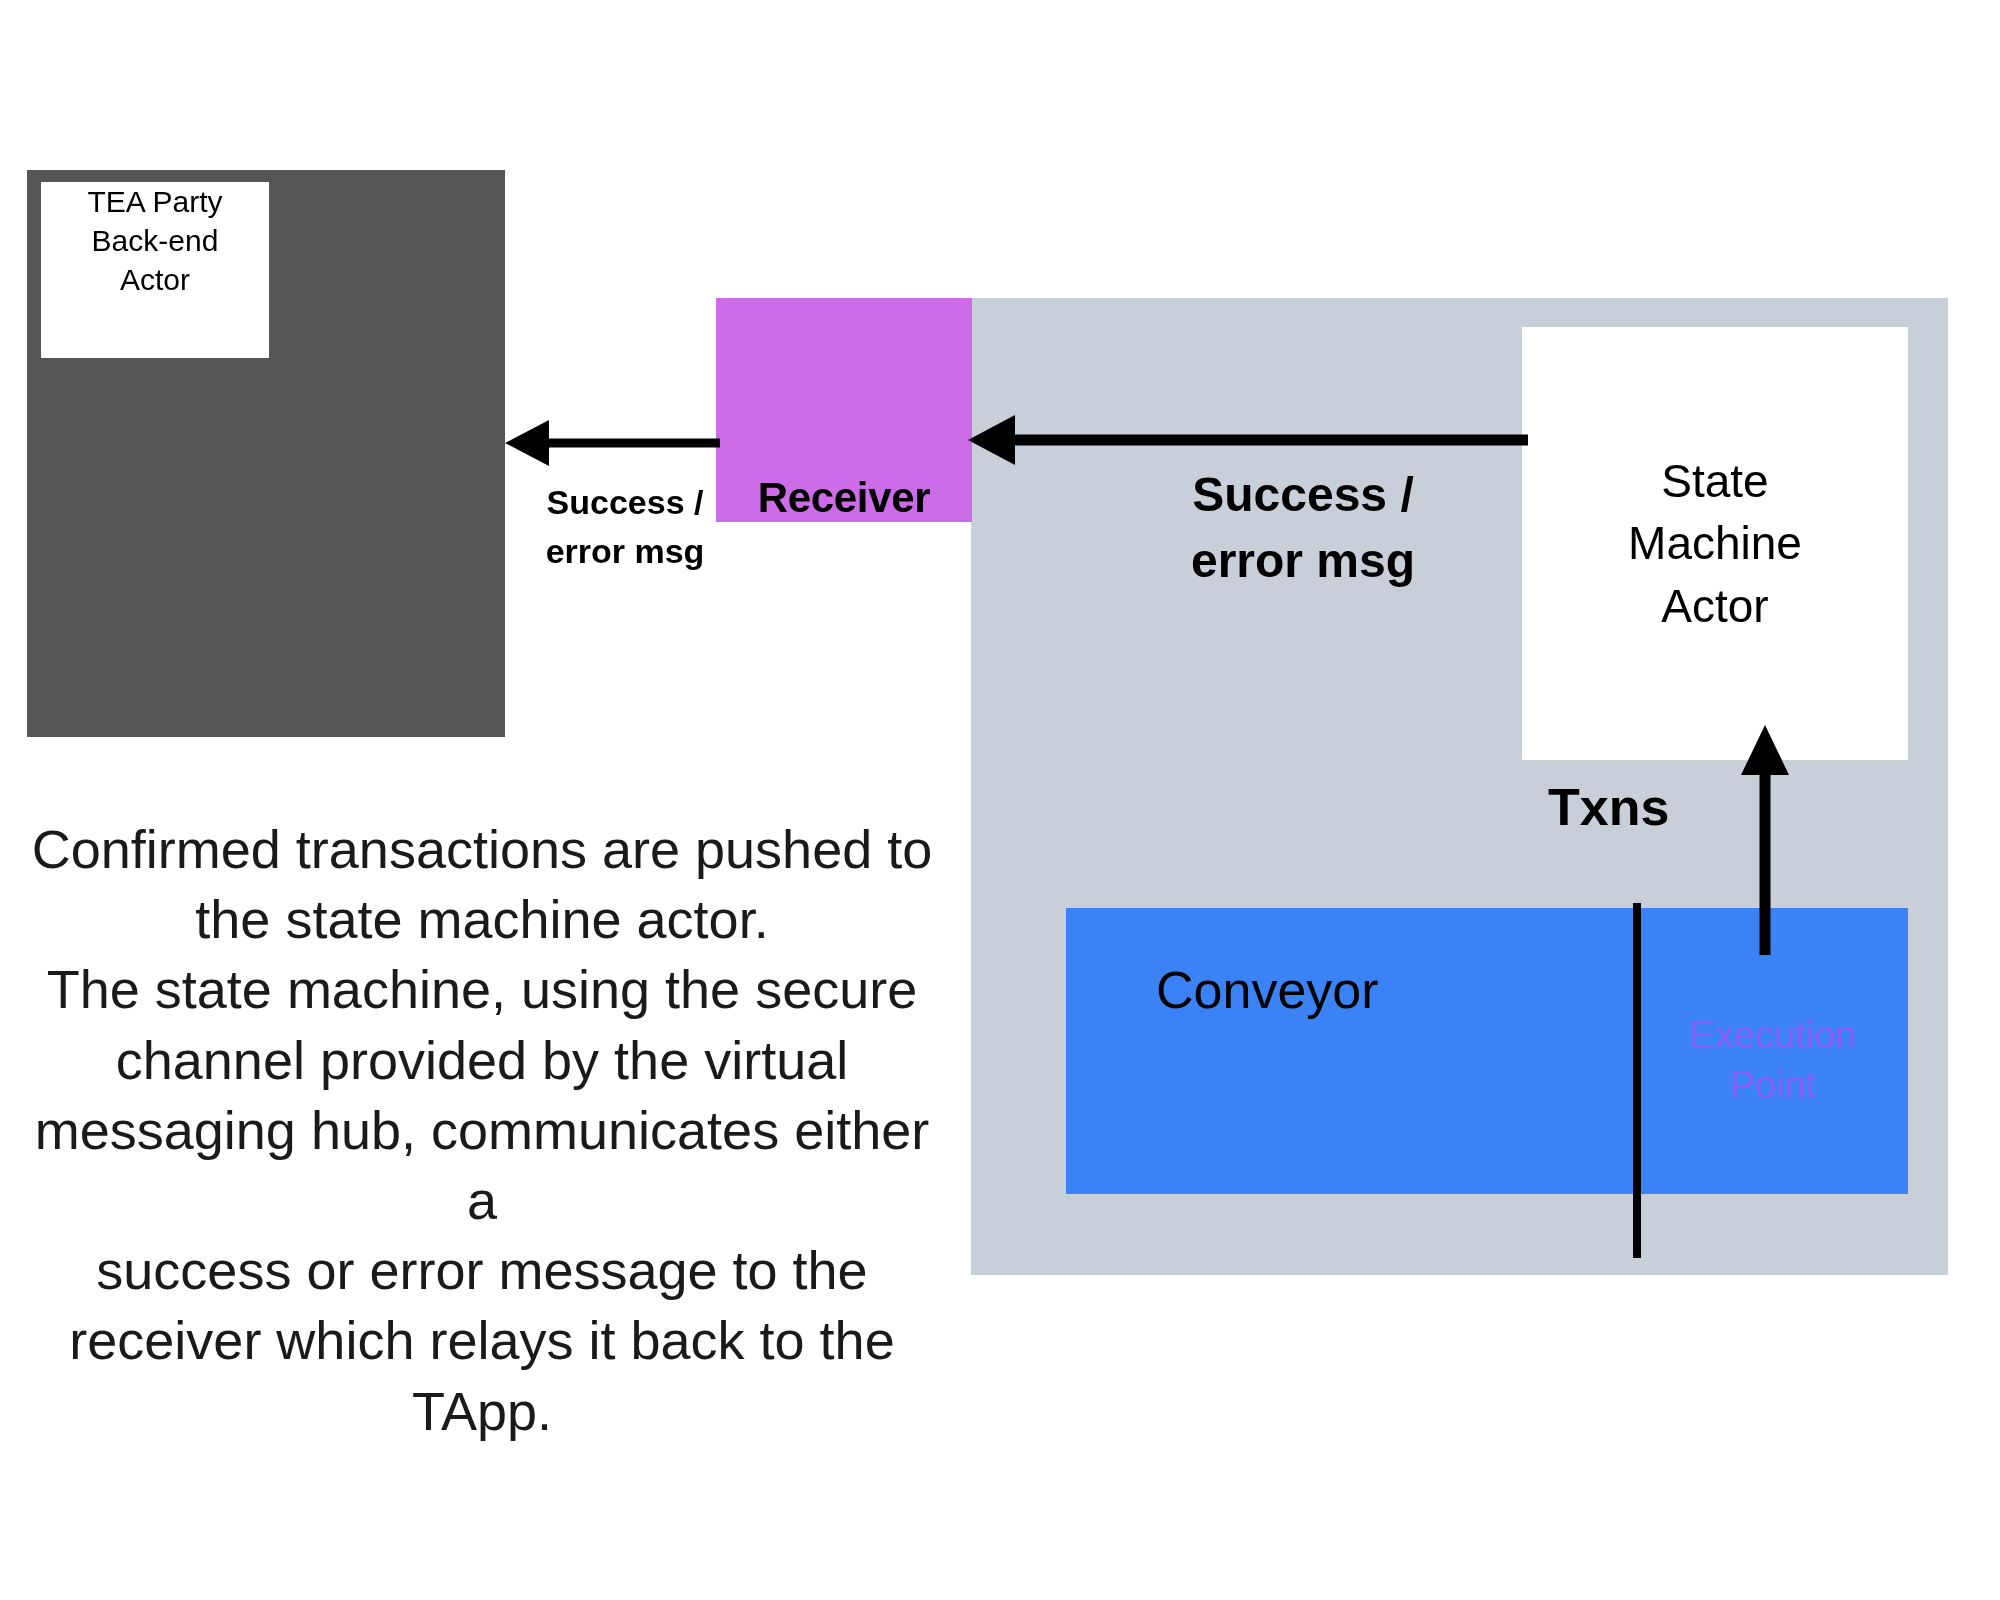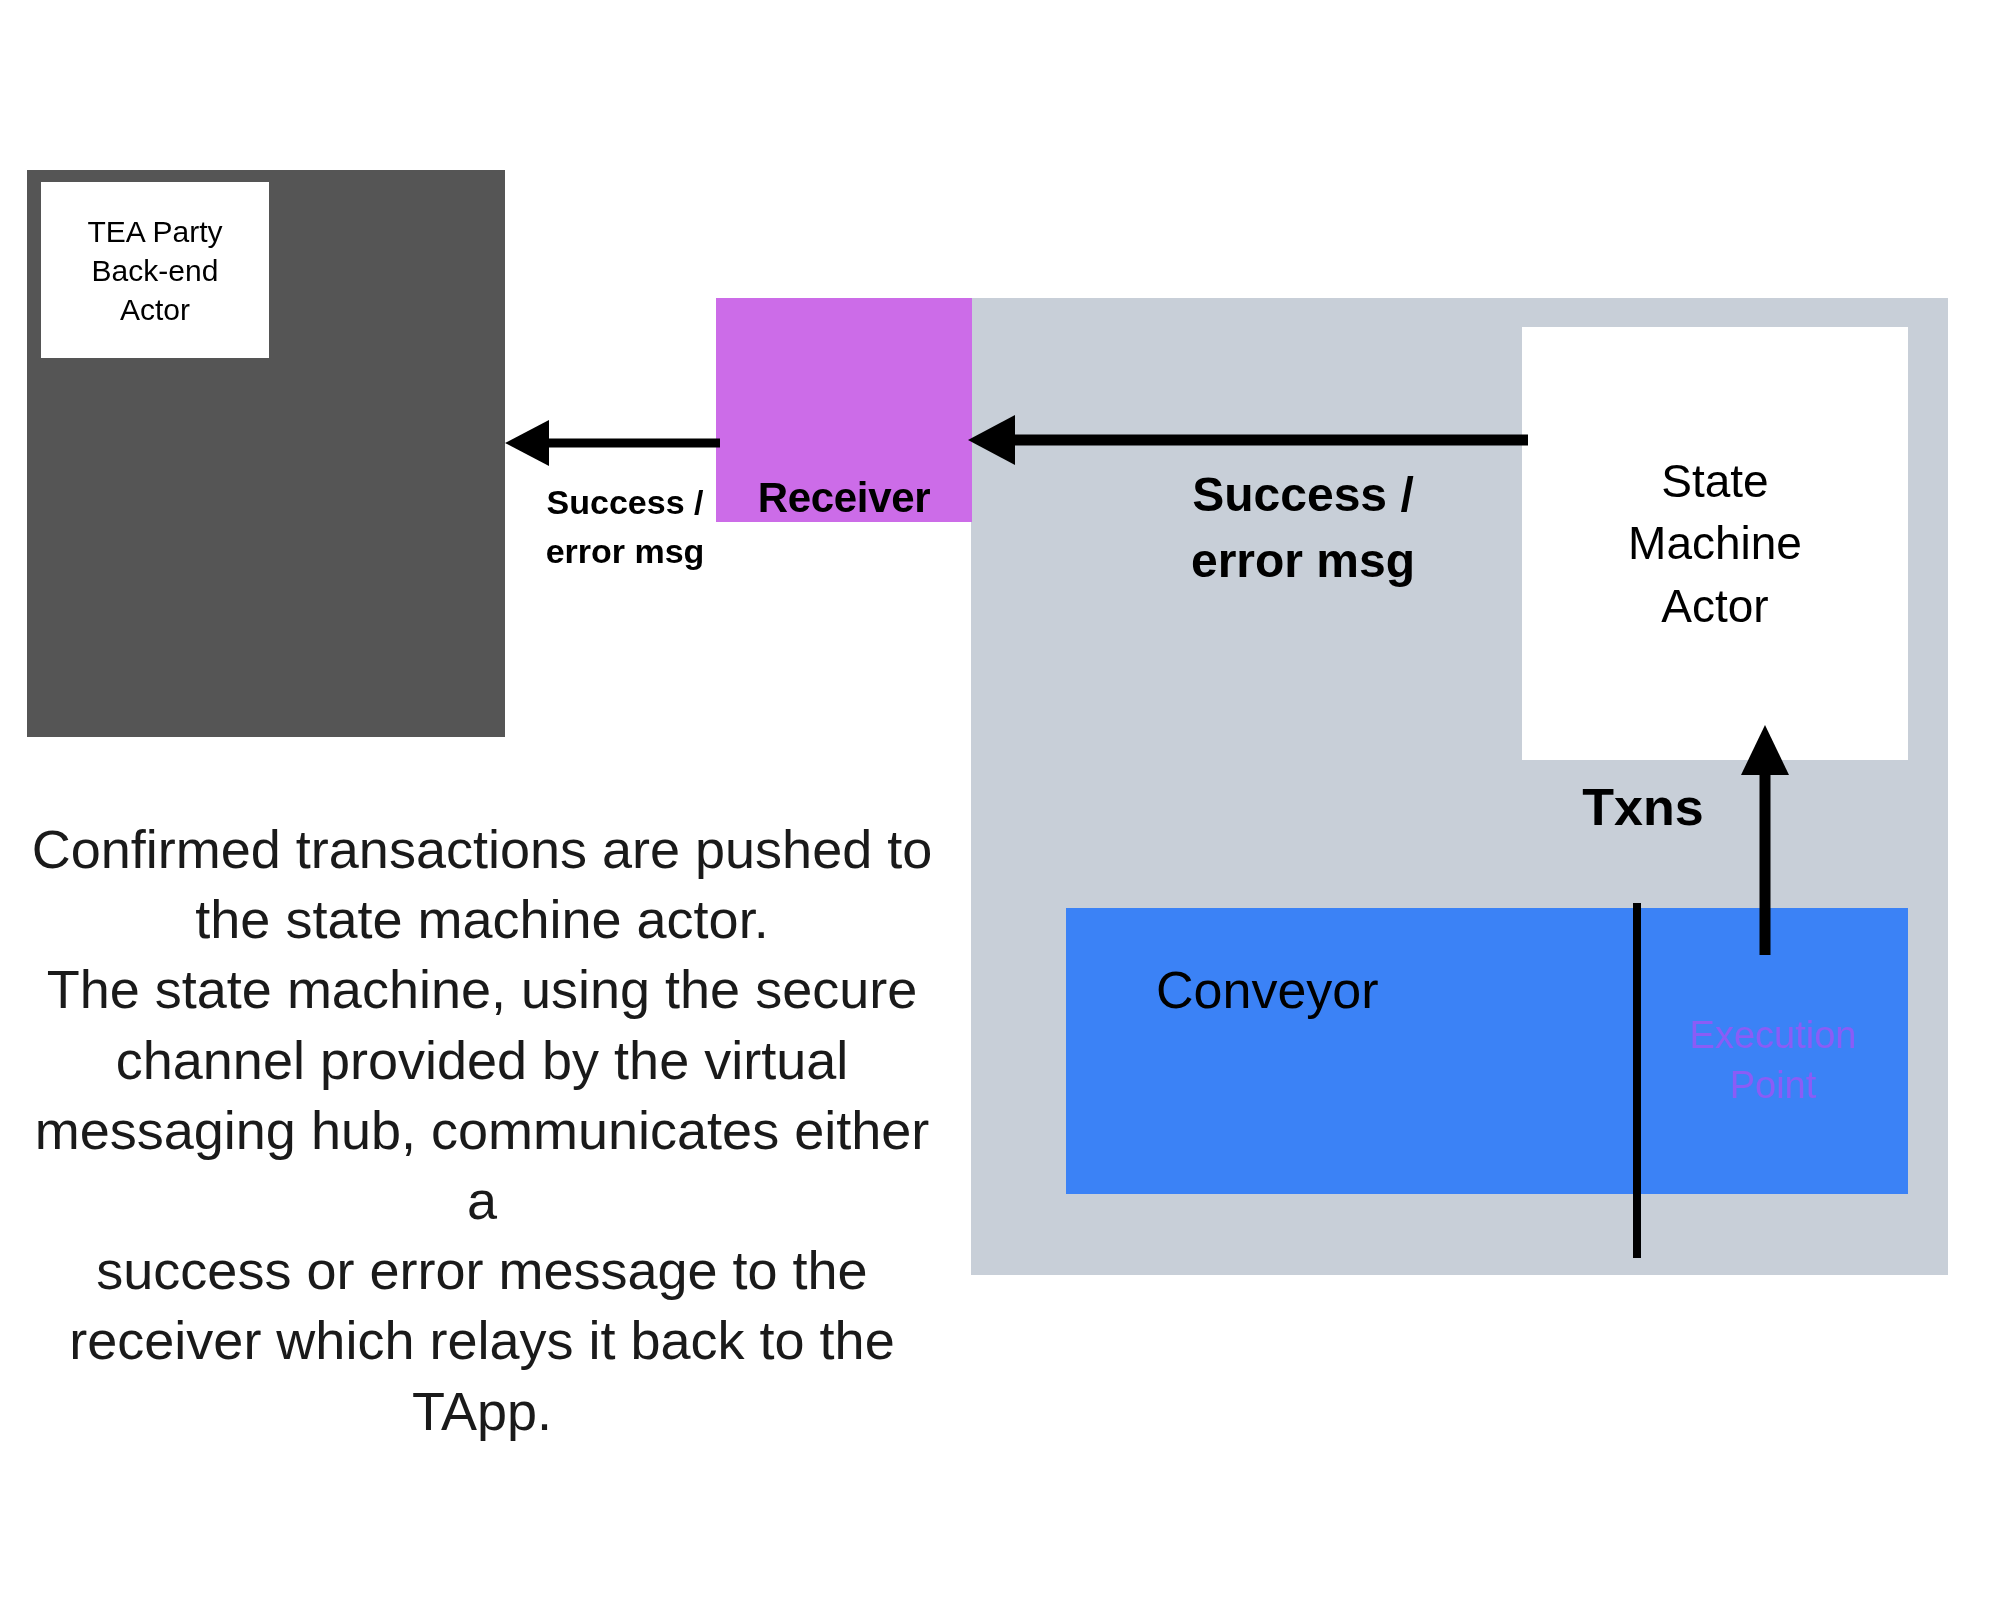--- a/index.html
+++ b/index.html
@@ -26,21 +26,21 @@
     background: #555555;
   }
   .tea-inner {
     position: absolute;
     left: 41px;
     top: 182px;
     width: 228px;
     height: 176px;
     background: #ffffff;
     display: flex;
-    align-items: center;
+    align-items: flex-start;
     justify-content: center;
     text-align: center;
   }
   .tea-inner .label {
     font-size: 30px;
     line-height: 1.30;
     color: #000000;
     font-weight: 400;
     font-family: "Liberation Sans", sans-serif;
     white-space: pre-line;
@@ -179,21 +179,21 @@
     font-weight: 700;
     color: #000000;
     font-family: "Liberation Sans", sans-serif;
     white-space: pre-line;
   }
   .lbl-txns {
     position: absolute;
     left: 1548px;
     top: 777px;
     width: 190px;
-    text-align: center;
+    text-align: left;
     font-size: 52px;
     font-weight: 700;
     color: #000000;
     font-family: "Liberation Sans", sans-serif;
   }
 
   
   .narrative {
     position: absolute;
     left: 24px;

